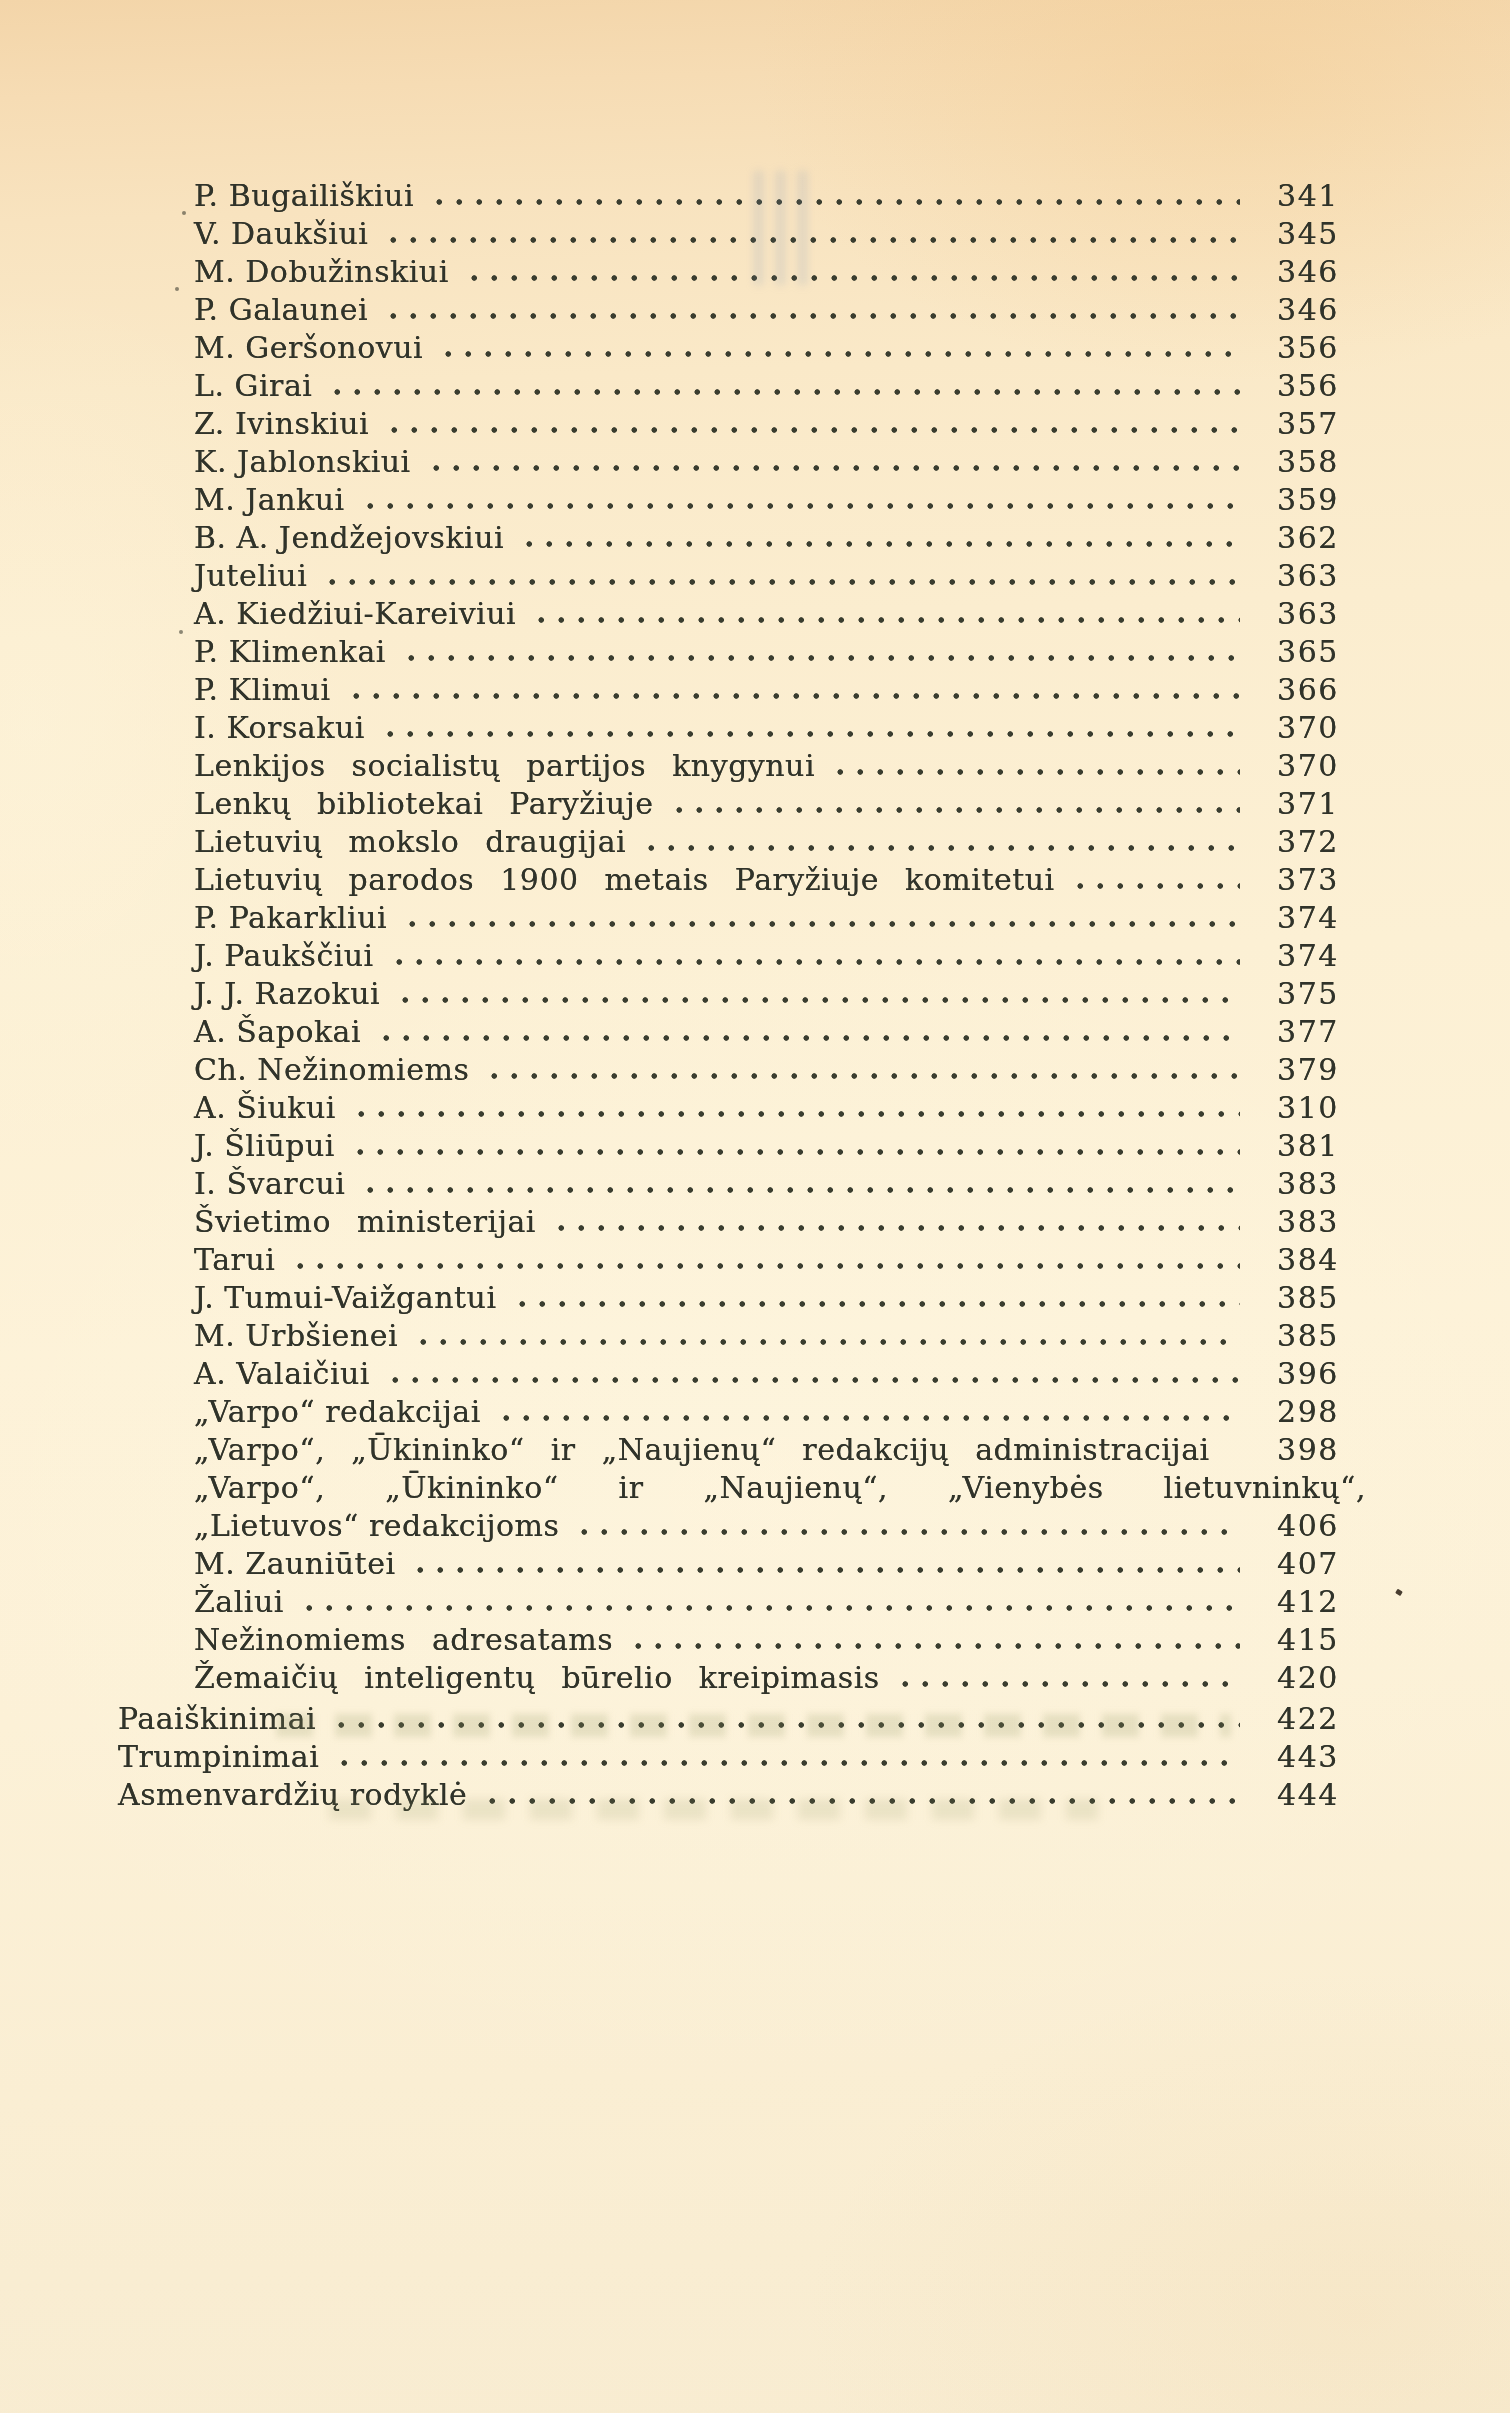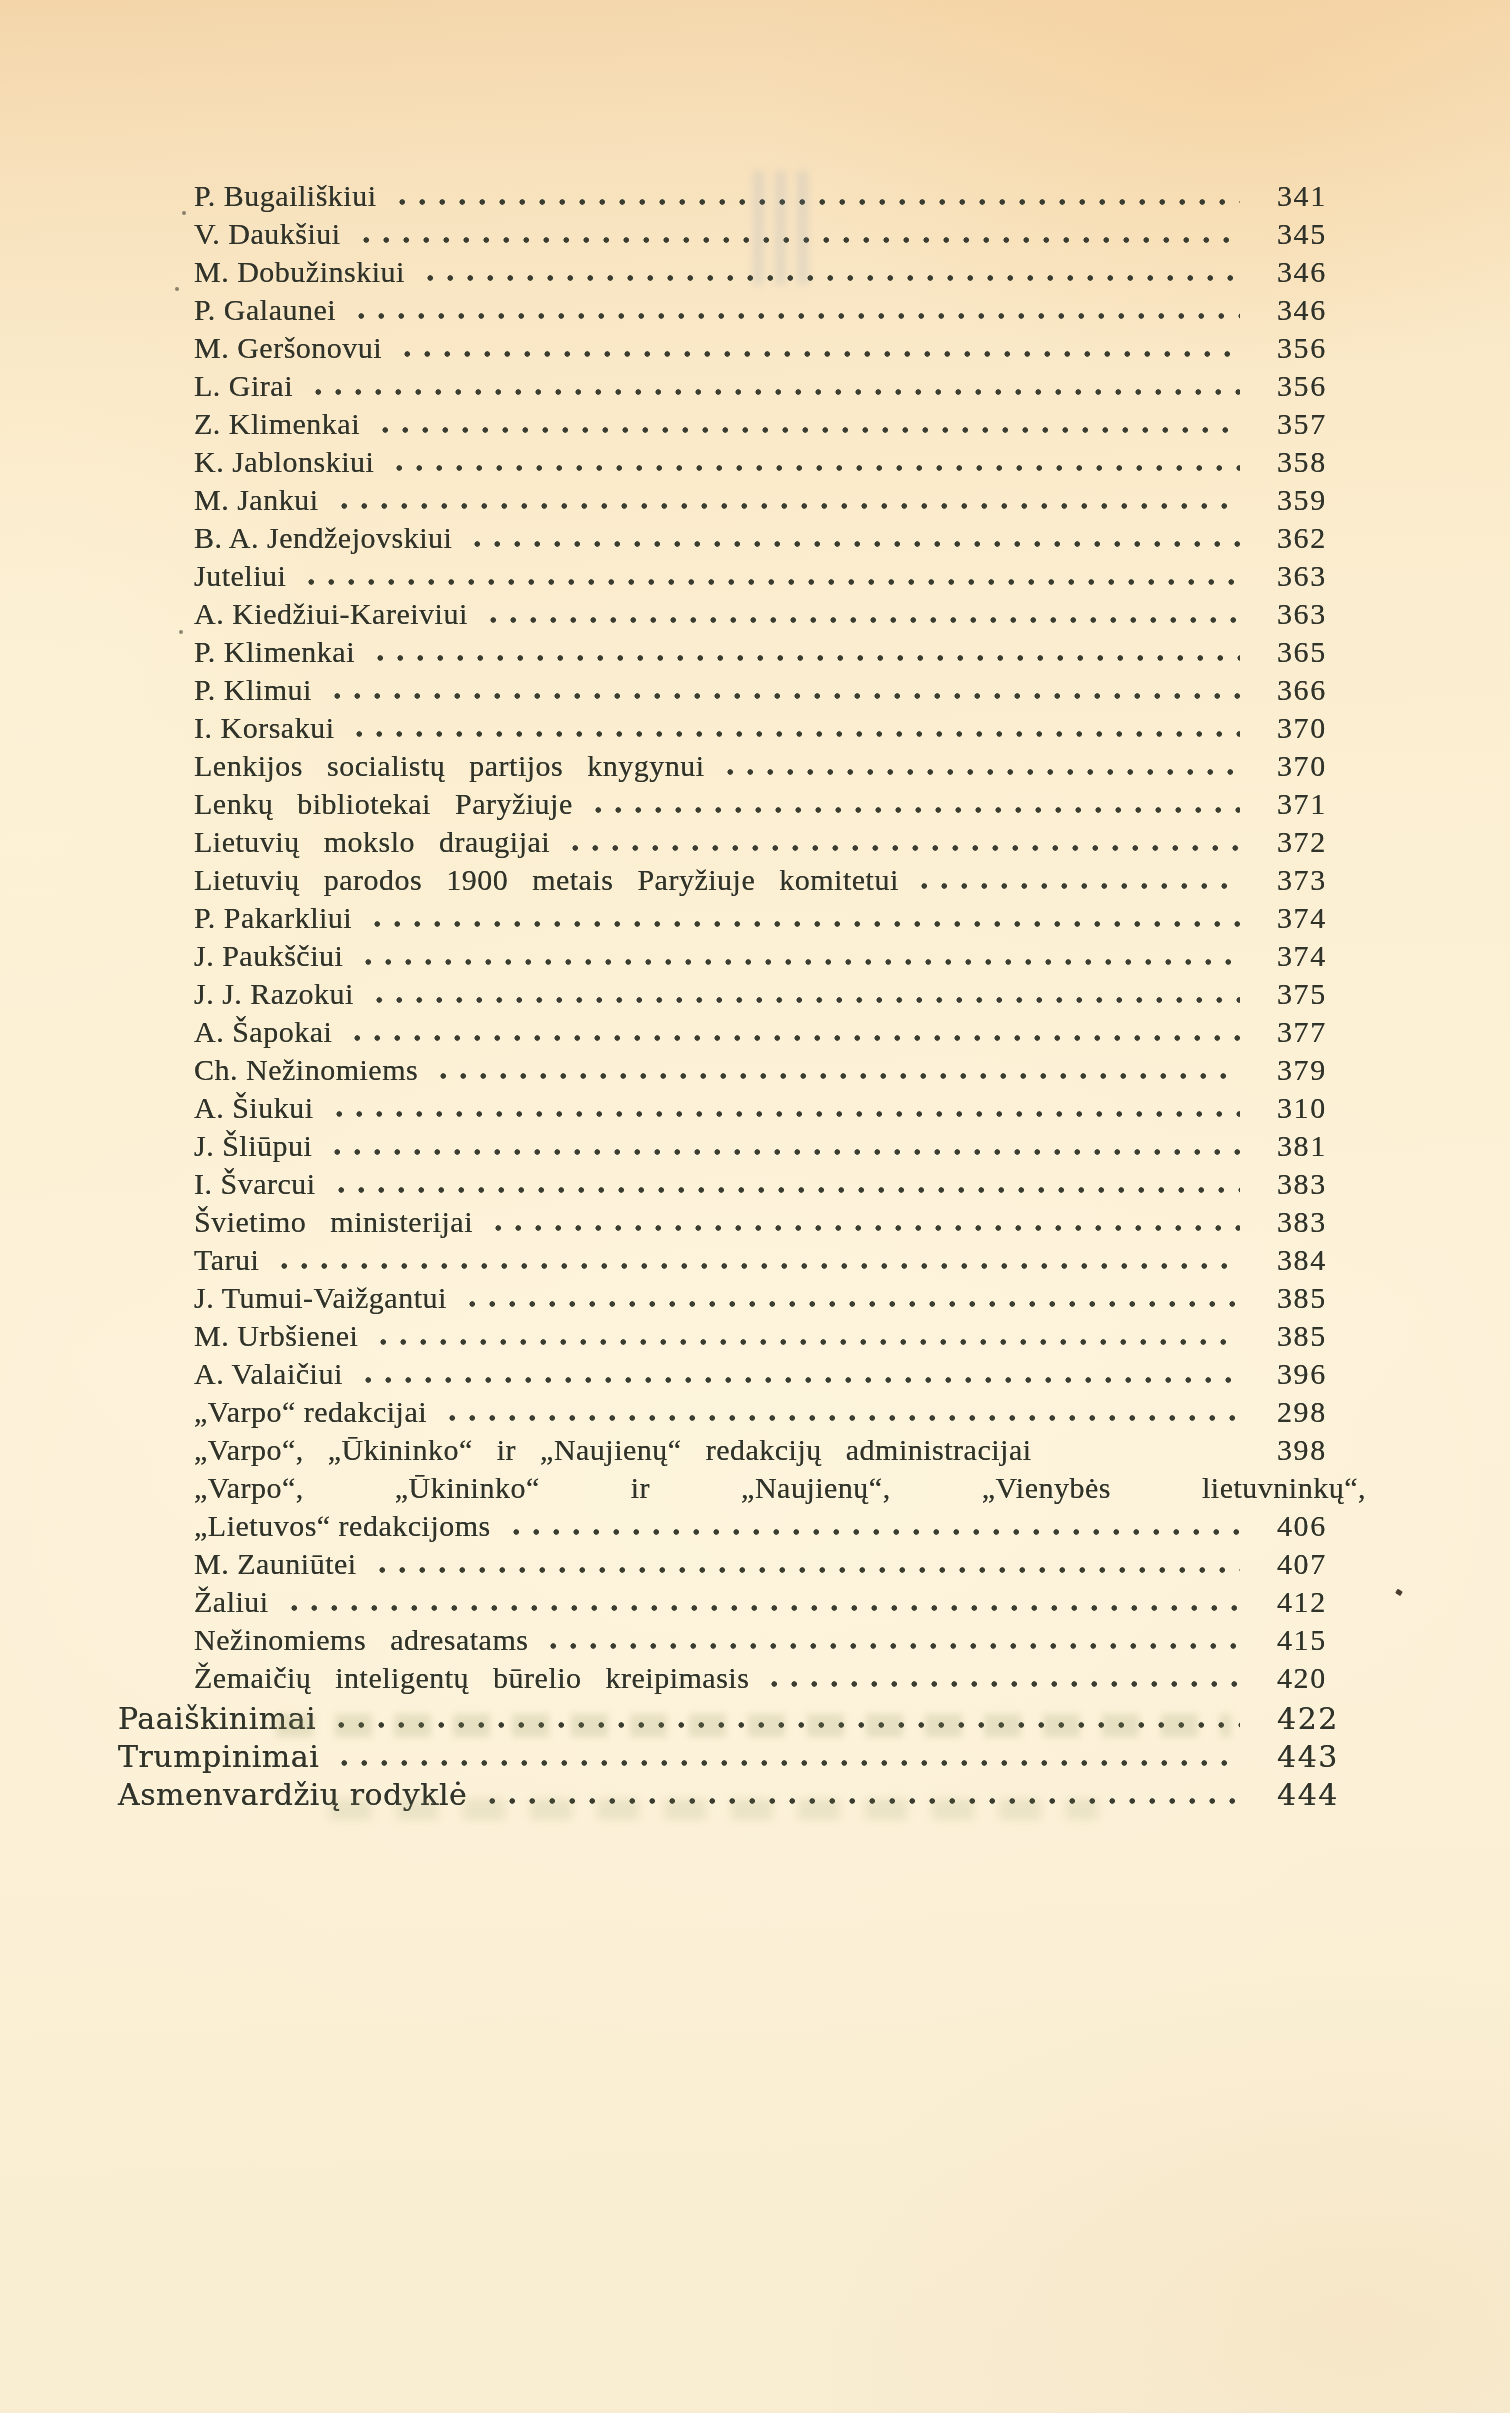--- a/index.html
+++ b/index.html
@@ -43,21 +43,21 @@
     width: 1248px;
   }
 
   .row {
     display: flex;
     align-items: baseline;
     height: 38px;
     line-height: 38px;
     font-size: 30px;
   }
-  .row.indent { padding-left: 76px; font-family: Liberation Serif, serif; }
+  .row.indent { padding-left: 76px; }
   .row.gap { margin-top: 3px; }
 
   .label {
     white-space: nowrap;
     letter-spacing: 0.5px;
     text-shadow: 0 0 0.6px rgba(44, 47, 36, .8);
   }
   .row.wide .label { word-spacing: 16px; }
   .row.full .label {
     flex: 1;
@@ -151,21 +151,21 @@
       <span class="label">M. Geršonovui</span>
       <span class="leader"></span>
       <span class="pagenum">356</span>
     </div>
       <div class="row indent">
       <span class="label">L. Girai</span>
       <span class="leader"></span>
       <span class="pagenum">356</span>
     </div>
       <div class="row indent">
-      <span class="label">Z. Klimenkai</span>
+      <span class="label">Z. Ivinskiui</span>
       <span class="leader"></span>
       <span class="pagenum">357</span>
     </div>
       <div class="row indent">
       <span class="label">K. Jablonskiui</span>
       <span class="leader"></span>
       <span class="pagenum">358</span>
     </div>
       <div class="row indent">
       <span class="label">M. Jankui</span>

